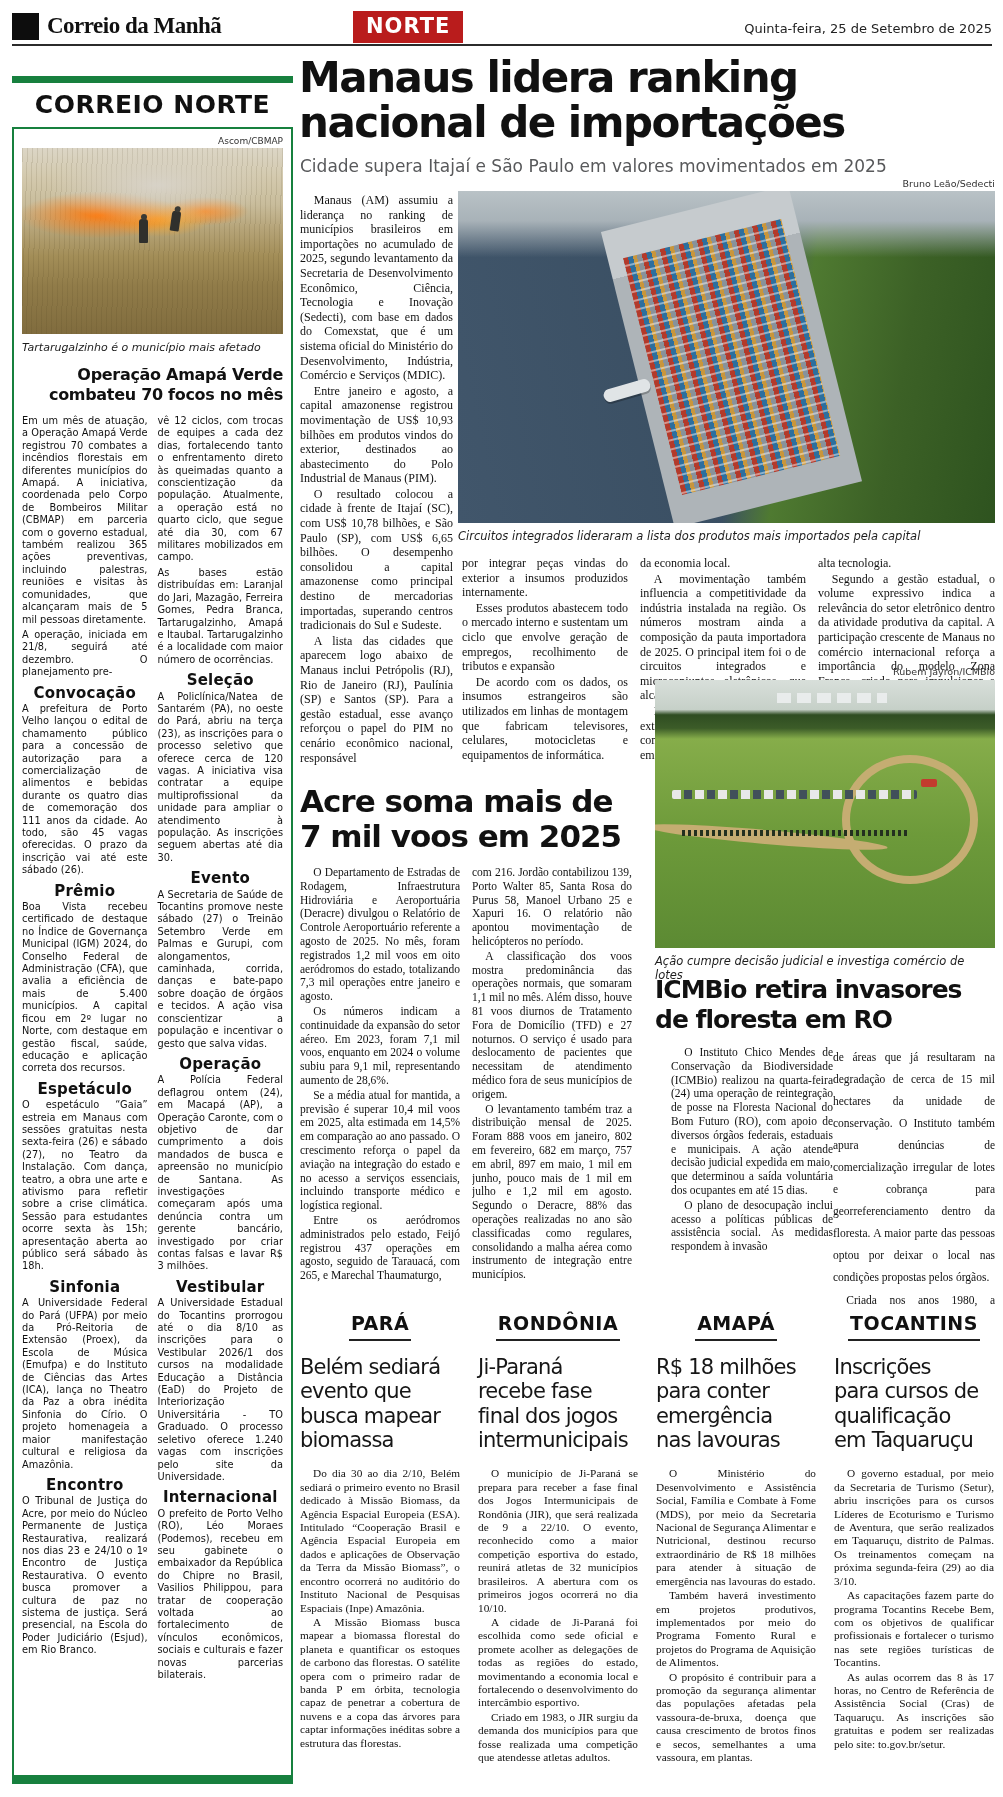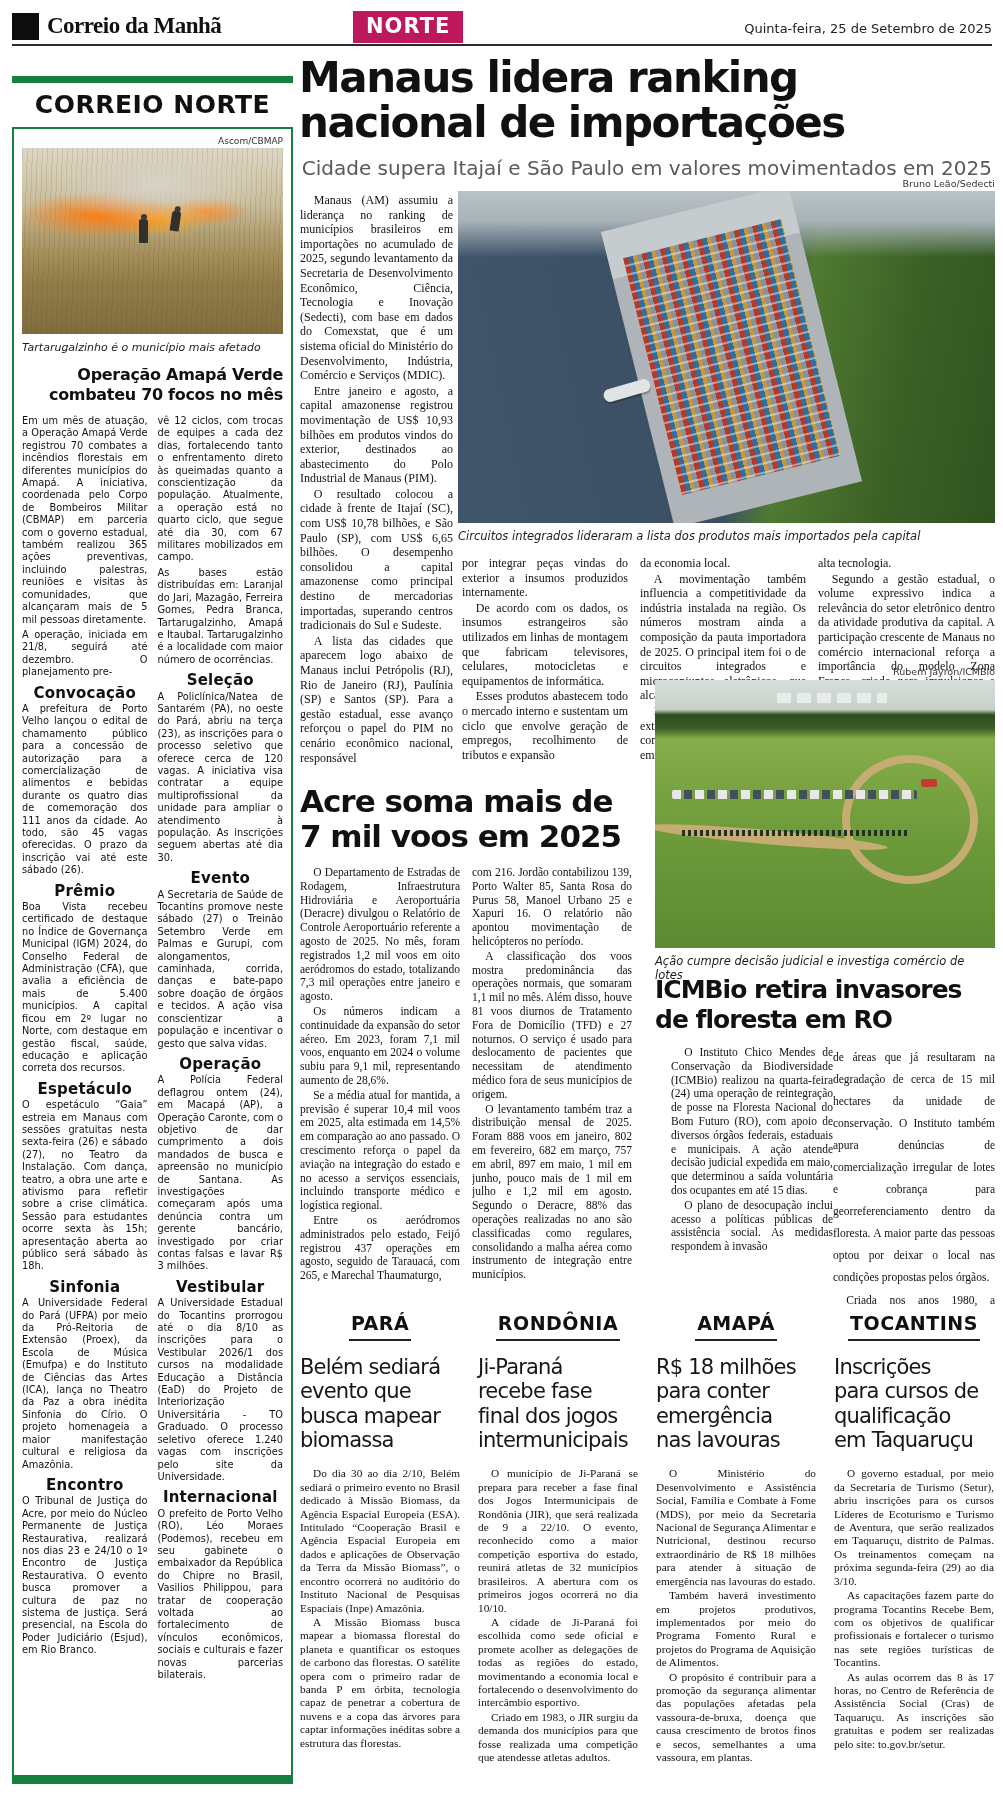--- a/index.html
+++ b/index.html
@@ -6,21 +6,21 @@
   *{box-sizing:border-box;}
   .page{position:relative;width:1003px;height:1797px;background:#ffffff;overflow:hidden;
         font-family:"DejaVu Sans",sans-serif;color:#111;margin:0 auto;}
   .abs{position:absolute;}
 
   
   .pageno{left:12px;top:13px;width:27px;height:27px;background:#0d0d0d;color:#fff;
           font-weight:700;font-size:16px;line-height:27px;text-align:center;padding-left:26px;}
   .masthead{left:47px;top:13px;font-family:"Liberation Serif",serif;font-weight:700;
             font-size:23px;letter-spacing:-.5px;}
-  .badge{left:353px;top:11px;background:#be185d;color:#fff;font-weight:700;font-size:21px;
+  .badge{left:353px;top:11px;background:#b91c1c;color:#fff;font-weight:700;font-size:21px;
          padding:3px 13px 5px;letter-spacing:1px;}
   .edate{left:650px;top:21px;width:342px;text-align:right;font-size:13px;color:#222;}
   .hrule{left:12px;top:44px;width:980px;height:2px;background:#2b2b2b;}
 
   
   .cn-bar{left:12px;width:281px;height:7px;background:#17803e;}
   .cn-bar.b{top:1777px;}
   .cn-bar.t{top:76px;}
   .cn-title{left:12px;top:90px;width:281px;text-align:center;font-weight:700;font-size:25px;
             letter-spacing:.5px;}
@@ -47,21 +47,21 @@
     repeating-linear-gradient(92deg,rgba(70,58,25,.12) 0 1px,rgba(0,0,0,0) 1px 5px);}
   .fireman{position:absolute;width:9px;height:24px;background:#30302c;border-radius:3px 3px 1px 1px;}
   .fireman::before{content:"";position:absolute;top:-5px;left:2px;width:6px;height:6px;
     border-radius:50%;background:#3a3a35;}
   .fm1{left:45%;top:38%;}
   .fm2{left:57%;top:34%;height:20px;transform:rotate(8deg);}
 
   
   .m-headline{left:299px;top:56px;width:680px;font-weight:700;font-size:42px;line-height:1.07;
               letter-spacing:-1.5px;white-space:pre-line;}
-  .m-subhead{left:300px;top:156px;width:692px;font-size:20px;color:#58595b;text-align:right;}
+  .m-subhead{left:300px;top:156px;width:692px;font-size:17px;color:#58595b;}
   .m-credit{left:455px;top:178px;width:540px;text-align:right;font-size:9.5px;color:#333;}
   .m-caption{left:458px;top:529px;width:537px;font-style:italic;font-size:11.5px;color:#1c1c1c;}
   .serif{font-family:"Liberation Serif",serif;font-size:12px;line-height:14.6px;
          text-align:justify;hyphens:auto;overflow:hidden;}
   .serif p{margin:0 0 1px;text-indent:1.15em;}
   .serif p.cont{text-indent:0;}
   .m-col1{left:300px;top:193px;width:153px;height:590px;}
   .m-col2{left:462px;top:556px;width:166px;height:228px;}
   .m-col3{left:640px;top:556px;width:166px;height:228px;}
   .m-col4{left:818px;top:556px;width:177px;height:228px;}
@@ -184,22 +184,22 @@
   </div>
   <div class="abs m-caption">Circuitos integrados lideraram a lista dos produtos mais importados pela capital</div>
   <div class="abs serif m-col1">
     <p>Manaus (AM) assumiu a liderança no ranking de municípios brasileiros em importações no acumulado de 2025, segundo levantamento da Secretaria de Desenvolvimento Econômico, Ciência, Tecnologia e Inovação (Sedecti), com base em dados do Comexstat, que é um sistema oficial do Ministério do Desenvolvimento, Indústria, Comércio e Serviços (MDIC).</p>
     <p>Entre janeiro e agosto, a capital amazonense registrou movimentação de US$ 10,93 bilhões em produtos vindos do exterior, destinados ao abastecimento do Polo Industrial de Manaus (PIM).</p>
     <p>O resultado colocou a cidade à frente de Itajaí (SC), com US$ 10,78 bilhões, e São Paulo (SP), com US$ 6,65 bilhões. O desempenho consolidou a capital amazonense como principal destino de mercadorias importadas, superando centros tradicionais do Sul e Sudeste.</p>
     <p>A lista das cidades que aparecem logo abaixo de Manaus inclui Petrópolis (RJ), Rio de Janeiro (RJ), Paulínia (SP) e Santos (SP). Para a gestão estadual, esse avanço reforçou o papel do PIM no cenário econômico nacional, responsável</p>
   </div>
   <div class="abs serif m-col2">
     <p class="cont">por integrar peças vindas do exterior a insumos produzidos internamente.</p>
+    <p>Esses produtos abastecem todo o mercado interno e sustentam um ciclo que envolve geração de empregos, recolhimento de tributos e expansão</p>
     <p>De acordo com os dados, os insumos estrangeiros são utilizados em linhas de montagem que fabricam televisores, celulares, motocicletas e equipamentos de informática.</p>
-    <p>Esses produtos abastecem todo o mercado interno e sustentam um ciclo que envolve geração de empregos, recolhimento de tributos e expansão</p>
   </div>
   <div class="abs serif m-col3">
     <p class="cont">da economia local.</p>
     <p>A movimentação também influencia a competitividade da indústria instalada na região. Os números mostram ainda a composição da pauta importadora de 2025. O principal item foi o de circuitos integrados e microconjuntos eletrônicos, que alcançou US$ 1,83 bilhão.</p>
     <p>Esses componentes chegam do exterior para serem combinados com materiais nacionais e resultar em produtos finais de</p>
   </div>
   <div class="abs serif m-col4">
     <p class="cont">alta tecnologia.</p>
     <p>Segundo a gestão estadual, o volume expressivo indica a relevância do setor eletrônico dentro da atividade produtiva da capital. A participação crescente de Manaus no comércio internacional reforça a importância do modelo Zona Franca, criado para impulsionar a economia regional. A estrutura logística, aliada à atuação de operadores, sustenta o fluxo contínuo de mercadorias.</p>
   </div>

